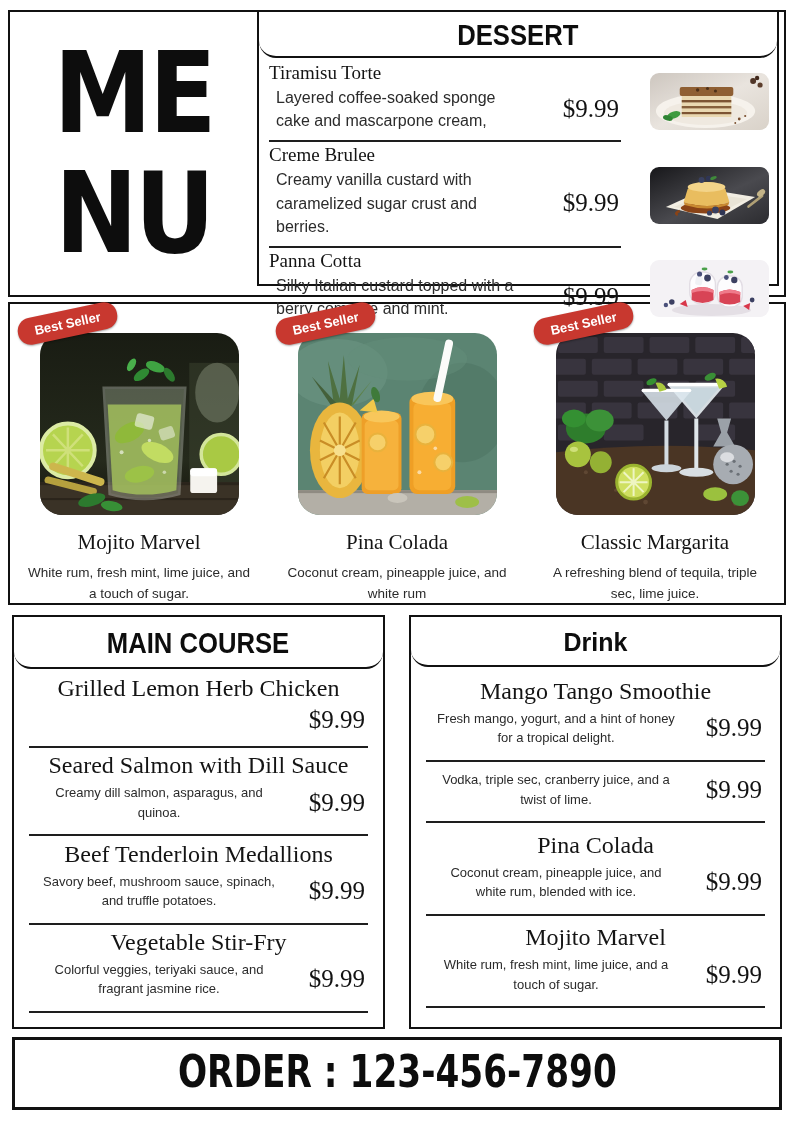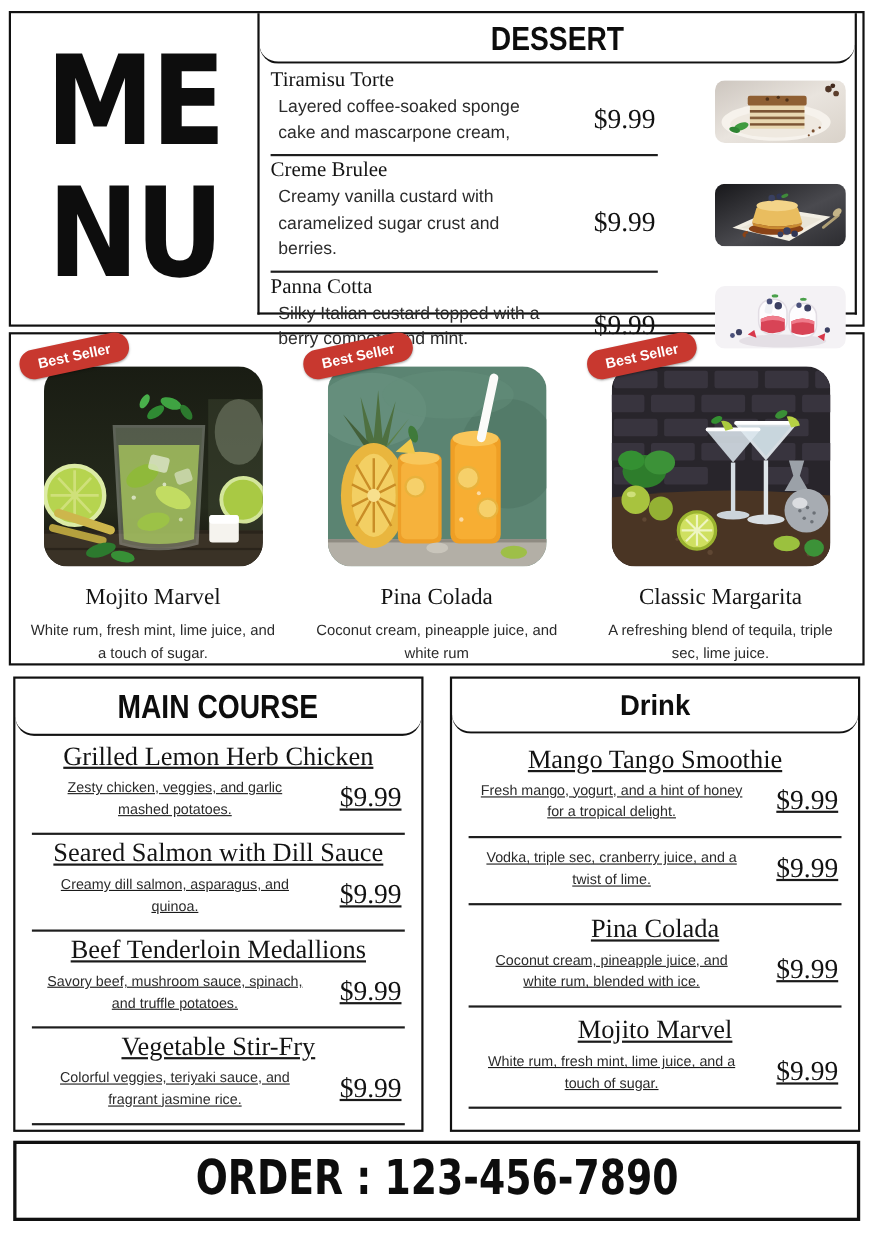--- a/index.html
+++ b/index.html
@@ -2,21 +2,21 @@
 <html><head>
 <meta charset="utf-8">
 <style>
   * { box-sizing: border-box; margin: 0; padding: 0; }
   html,body { background:#ffffff; }
   body { width:793px; height:1122px; font-family:"Liberation Sans", sans-serif; color:#1a1a1a; overflow:hidden; }
   .page { width:793px; height:1122px; padding:10px 7px 0 8px; }
 
   
   .top-box { height:287px; border:2px solid #111; display:flex; }
-  .logo-col { width:224px; display:flex; align-items:center; justify-content:center; }
+  .logo-col { width:247px; display:flex; align-items:center; justify-content:center; }
   .logo { font-family:"DejaVu Sans", sans-serif; font-weight:800; font-size:99px; line-height:1.06;
           letter-spacing:-3px; color:#0d0d0d; text-align:center; transform:scaleY(1.14); }
   .dessert-panel { flex:1; border:2px solid #111; border-top:none; margin:0 5px 9px 0;
                    display:flex; flex-direction:column; }
   .panel-header { border-bottom:2px solid #111; text-align:center; padding:8px 0 5px;border-radius:17px; }
   .hdr-condensed { display:inline-block; font-weight:700; font-size:27px; color:#0d0d0d;
                    transform:scale(0.95,1.12); letter-spacing:0; }
   .d-items { flex:1; display:flex; flex-direction:column; justify-content:space-evenly; padding:2px 8px 4px 10px; }
   .d-row { display:flex; align-items:center; }
   .d-main { width:352px; padding:2px 0 8px; }
@@ -36,21 +36,21 @@
   .bs-photo { width:100%; height:100%; border-radius:22px; overflow:hidden; }
   .bs-photo svg { display:block; width:100%; height:100%; }
   .bs-badge { position:absolute; top:-23px; left:-23px; transform:rotate(-12deg);
               background:#c8382f; color:#fff; font-weight:700; font-size:13px;
               padding:6px 17px; border-radius:13px; box-shadow:0 1px 2px rgba(0,0,0,.35); }
   .bs-title { font-family:"Liberation Serif", serif; font-size:21px; color:#141414; margin:15px 0 8px; }
   .bs-desc { font-size:13.5px; line-height:1.55; color:#2b2b2b; }
 
   
   .bottom-row { display:flex; gap:24px; margin-top:10px; height:414px; padding:0 4px; }
-  .menu-box { flex:1; border:2px solid #111; display:flex; flex-direction:column;text-decoration:underline; }
+  .menu-box { flex:1; border:2px solid #111; display:flex; flex-direction:column; }
   .menu-box .panel-header { padding:11px 0 8px; }
   .hdr-plain { display:inline-block; font-weight:700; font-size:25px; color:#0d0d0d; transform:scaleY(1.05); }
   .items { flex:1; display:flex; flex-direction:column; justify-content:space-evenly; padding:2px 15px 14px;text-align:center; }
   .item { border-bottom:2px solid #1e1e1e; padding:4px 0 12px; }
   .item h3 { font-family:"Liberation Serif", serif; font-weight:400; font-size:24px; color:#141414; margin-bottom:4px; }
   .item-row { display:flex; align-items:center; }
   .item-desc { width:252px; font-size:13px; line-height:1.5; color:#2b2b2b; padding-left:8px; }
   .item-price { font-family:"Liberation Serif", serif; font-size:25px; color:#121212; margin-left:auto; padding-right:3px; }
 
   
@@ -376,21 +376,20 @@
   <section class="bottom-row">
 
     <div class="menu-box">
       <div class="panel-header">
         <span class="hdr-condensed">MAIN COURSE</span>
       </div>
       <div class="items">
         <div class="item">
           <h3>Grilled Lemon Herb Chicken</h3>
           <div class="item-row">
-            <div class="item-desc">Zesty chicken, veggies, and garlic mashed potatoes.</div>
             <div class="item-price">$9.99</div>
           </div>
         </div>
         <div class="item">
           <h3>Seared Salmon with Dill Sauce</h3>
           <div class="item-row">
             <div class="item-desc">Creamy dill salmon, asparagus, and quinoa.</div>
             <div class="item-price">$9.99</div>
           </div>
         </div>

